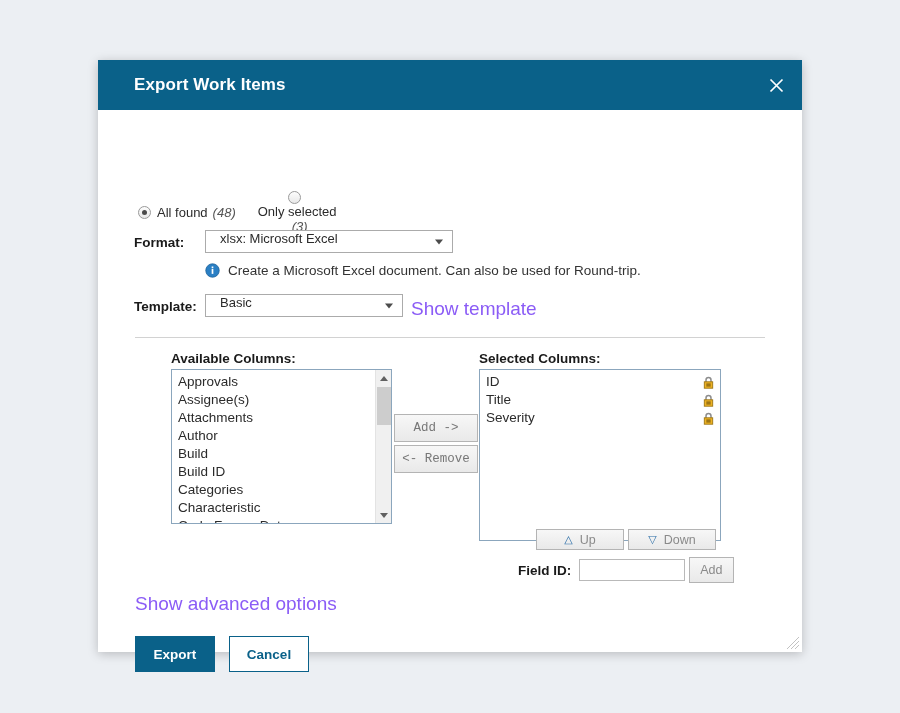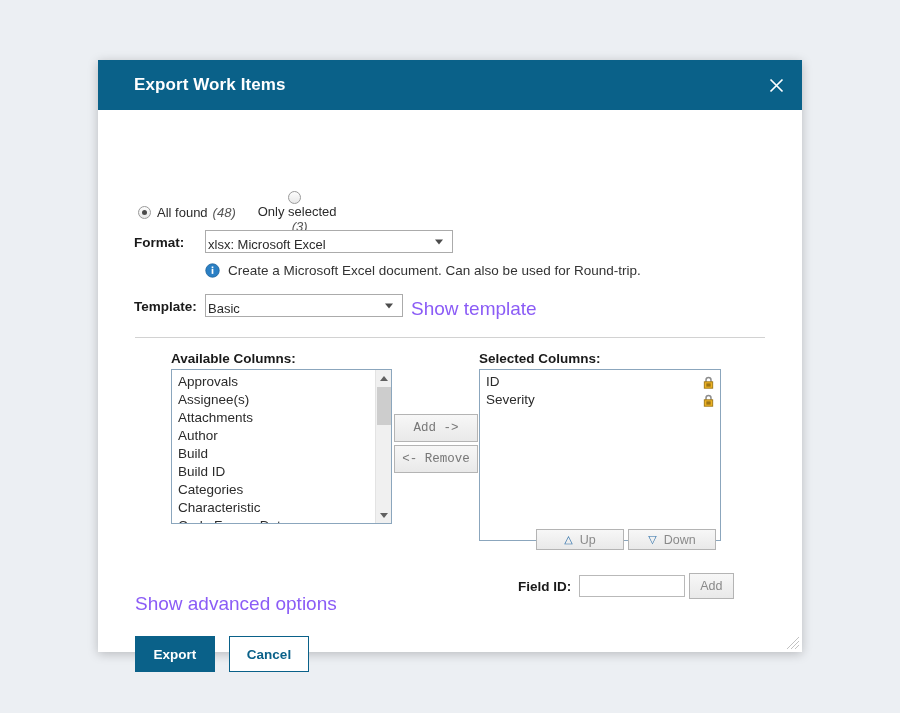--- a/index.html
+++ b/index.html
@@ -114,22 +114,22 @@
   .lbl-template { left: 36px; top: 189px; }
 
   .select-box {
     position: absolute;
     box-sizing: border-box;
     border: 1px solid #ababab;
     background: #ffffff;
     font-size: 13px;
     color: #2b2b2b;
     display: flex;
-    align-items: flex-end;
-    padding-left: 2px;
+    align-items: flex-start;
+    padding-left: 14px;
     cursor: pointer;
   }
   .select-box .caret {
     position: absolute;
     right: 9px;
     top: 50%;
     transform: translateY(-50%);
     width: 0; height: 0;
     border-left: 4px solid transparent;
     border-right: 4px solid transparent;
@@ -303,21 +303,21 @@
     gap: 7px;
     cursor: pointer;
   }
   .ud-btn + .ud-btn { margin-left: 4px; }
   .chev { color: #2b6ea8; font-size: 11px; }
 
   
   .fieldid-row {
     position: absolute;
     left: 420px;
-    top: 463px;
+    top: 447px;
     display: flex;
     align-items: center;
   }
   .fieldid-row .flabel {
     font-size: 13.5px;
     font-weight: bold;
     color: #1a1a1a;
     margin-right: 8px;
   }
   #fieldid-input {
@@ -471,20 +471,29 @@
     <div class="midbtns">
       <div class="gbtn">Add -&gt;</div>
       <div class="gbtn">&lt;- Remove</div>
     </div>
 
     <div class="col-header hdr-selected">Selected Columns:</div>
     <div class="listbox" id="selected-list">
       <div class="list-inner">
         <div class="list-item sel-item">
           <span>ID</span>
+          <svg class="lock-icon" width="11" height="13" viewBox="0 0 11 13">
+            <path d="M3 6 V4 a2.5 2.5 0 0 1 5 0 V6" fill="none" stroke="#8d8d8d" stroke-width="1.5"></path>
+            <rect x="1.3" y="5.8" width="8.4" height="6.4" fill="#edb223" stroke="#9c7413" stroke-width="0.9"></rect>
+            <rect x="3.3" y="7.6" width="4.4" height="1" fill="#6b4f0c"></rect>
+            <rect x="3.3" y="9.4" width="4.4" height="1" fill="#6b4f0c"></rect>
+          </svg>
+        </div>
+        <div class="list-item sel-item">
+          <span>Title</span>
           <svg class="lock-icon" width="11" height="13" viewBox="0 0 11 13">
             <path d="M3 6 V4 a2.5 2.5 0 0 1 5 0 V6" fill="none" stroke="#8d8d8d" stroke-width="1.5"></path>
             <rect x="1.3" y="5.8" width="8.4" height="6.4" fill="#edb223" stroke="#9c7413" stroke-width="0.9"></rect>
             <rect x="3.3" y="7.6" width="4.4" height="1" fill="#6b4f0c"></rect>
             <rect x="3.3" y="9.4" width="4.4" height="1" fill="#6b4f0c"></rect>
           </svg>
         </div>
         <div class="list-item sel-item">
           <span>Severity</span>
           <svg class="lock-icon" width="11" height="13" viewBox="0 0 11 13">

